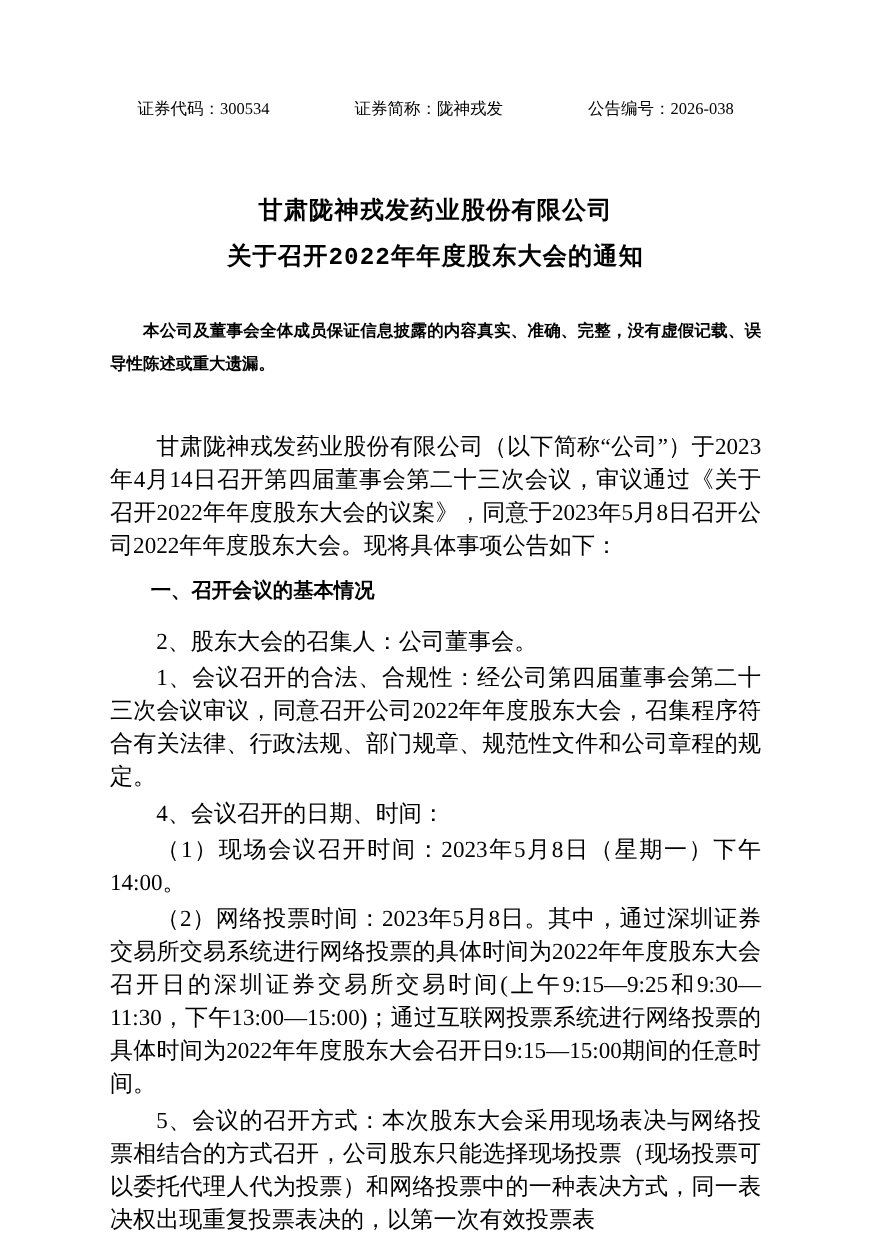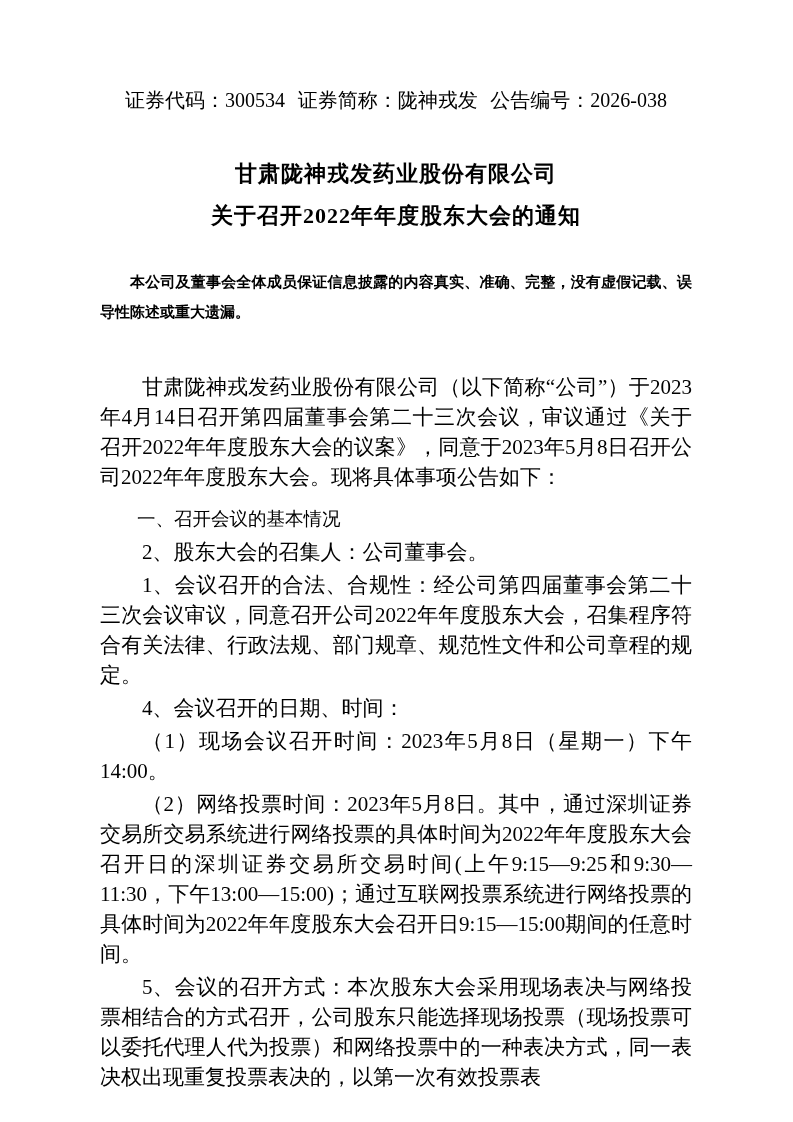--- a/index.html
+++ b/index.html
@@ -15,27 +15,28 @@
     width: 793px;
     height: 1122px;
     background: #ffffff;
     padding: 90px 101px 0 100px;
     overflow: hidden;
   }
   .header-row {
     display: flex;
     justify-content: space-between;
     margin: 0 25px;
-    font-size: 20px;
+    font-size: 15px;
     line-height: 20px;
     white-space: nowrap;
   }
   .title-block {
-    margin-top: 43px;
+    margin-top: 62px;
     text-align: center;
+    font-family: Liberation Mono, monospace;
   }
   .title-line {
     font-size: 22px;
     font-weight: bold;
     line-height: 42px;
     letter-spacing: 1px;
   }
   .disclaimer {
     margin-top: 30px;
     font-size: 15px;
@@ -49,25 +50,25 @@
   }
   .body-para {
     font-size: 21px;
     line-height: 30px;
     text-align: justify;
     text-indent: 2em;
     margin-bottom: 3px;
   }
   .section-heading {
     font-size: 18.5px;
-    font-weight: normal;
+    font-weight: bold;
     line-height: 30px;
     text-indent: 2em;
     margin-top: 12px;
-    margin-bottom: 3px;
+    margin-bottom: 15px;
   }
 </style>
 </head>
 <body>
 
 <div class="page">
 
   <div class="header-row">
     <span>证券代码：300534</span>
     <span>证券简称：陇神戎发</span>

